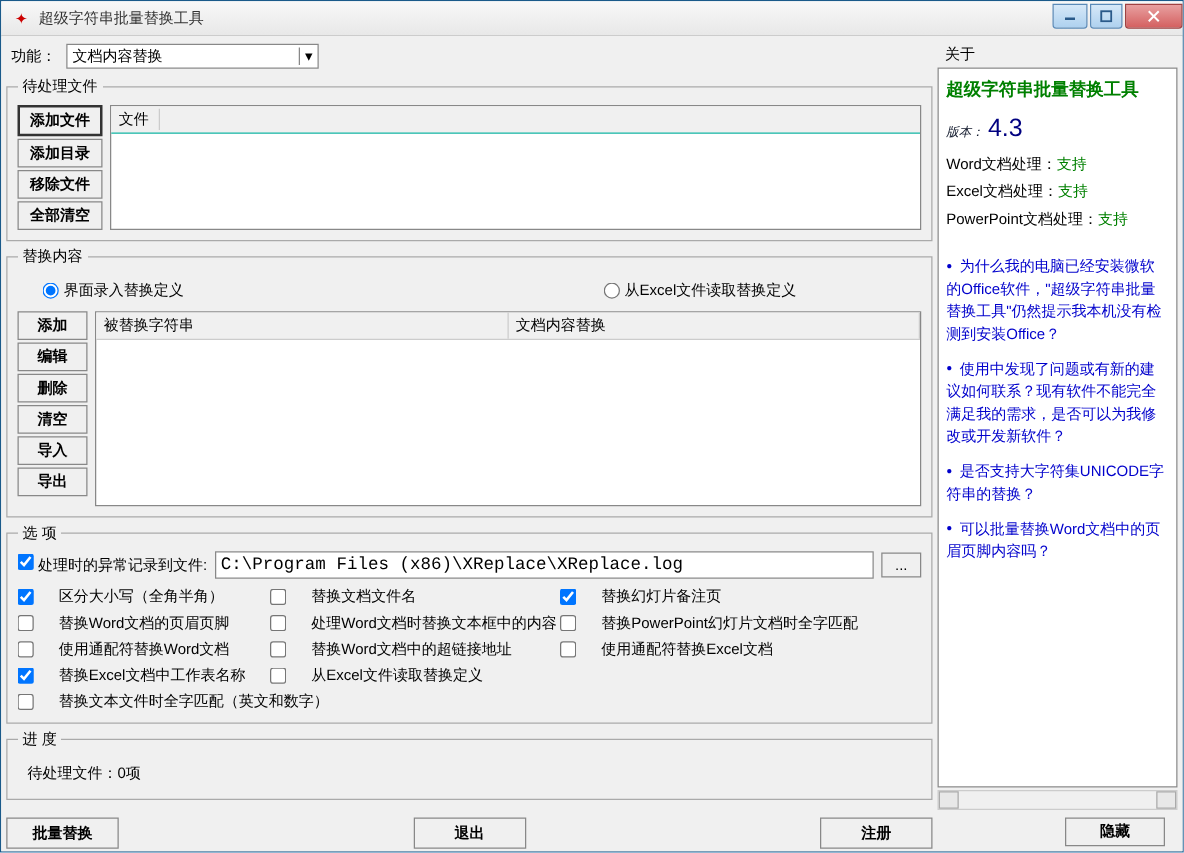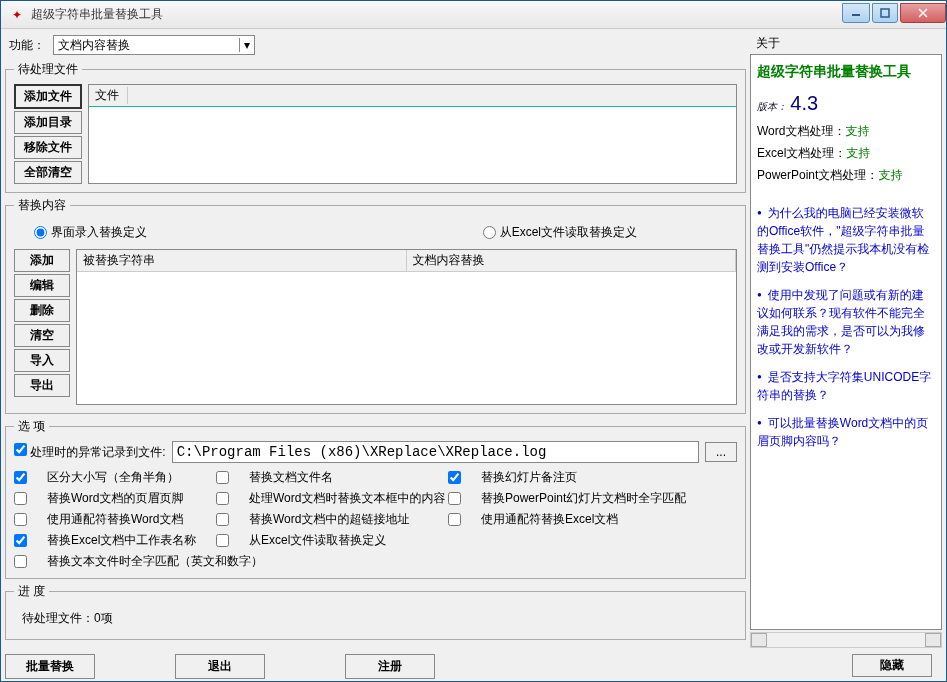--- a/index.html
+++ b/index.html
@@ -35,21 +35,21 @@
 .replace-section { display: flex; gap: 6px; margin-top: 4px; }
 .replace-header { display: flex; background: #f0f0f0; border-bottom: 1px solid #ccc; }
 .replace-header span { padding: 2px 6px; border-right: 1px solid #ccc; }
 .col1 { width: 50%; }
 .col2 { width: 50%; }
 .options-grid { display: grid; grid-template-columns: 200px 230px 260px; gap: 4px 2px; margin-top: 6px; }
 .options-grid label { display: flex; align-items: center; gap: 20px; white-space: nowrap; }
 .log-row { display: flex; align-items: center; gap: 6px; margin-bottom: 6px; }
 .log-input { flex: 1; border: 1px solid #888; background: #fff; padding: 2px 4px; font-family: Liberation Mono, monospace; font-size: 14px; }
 .browse-btn { border: 1px solid #888; background: #f0f0f0; padding: 2px 10px; cursor: pointer; }
-.bottom-buttons { display: flex; justify-content: flex-start; gap: 80px; padding: 10px 0 4px 0; }
+.bottom-buttons { display: flex; justify-content: space-between; gap: 80px; padding: 10px 0 4px 0; }
 .bottom-buttons .btn { min-width: 90px; padding: 3px 20px; }
 .about-header { padding: 2px 6px; }
 .about-content { flex: 1; border: 1px solid #888; background: #fff; padding: 6px; overflow: hidden; font-size: 12px; line-height: 1.5; }
 .about-content .title { color: #008000; font-size: 14px; font-weight: bold; }
 .about-content .ver-label { color: #0f172a; font-size: 10px; font-style: italic; }
 .about-content .ver-num { color: #000080; font-size: 20px; }
 .about-content .doc-line { color: #000; margin-top: 4px; }
 .about-content .support { color: #008000; }
 .about-content .faq { color: #0000cc; margin-top: 10px; display: block; }
 .about-content .faq::before { content: "●"; margin-right: 6px; color: #0000cc; font-size: 8px; vertical-align: 2px; }

